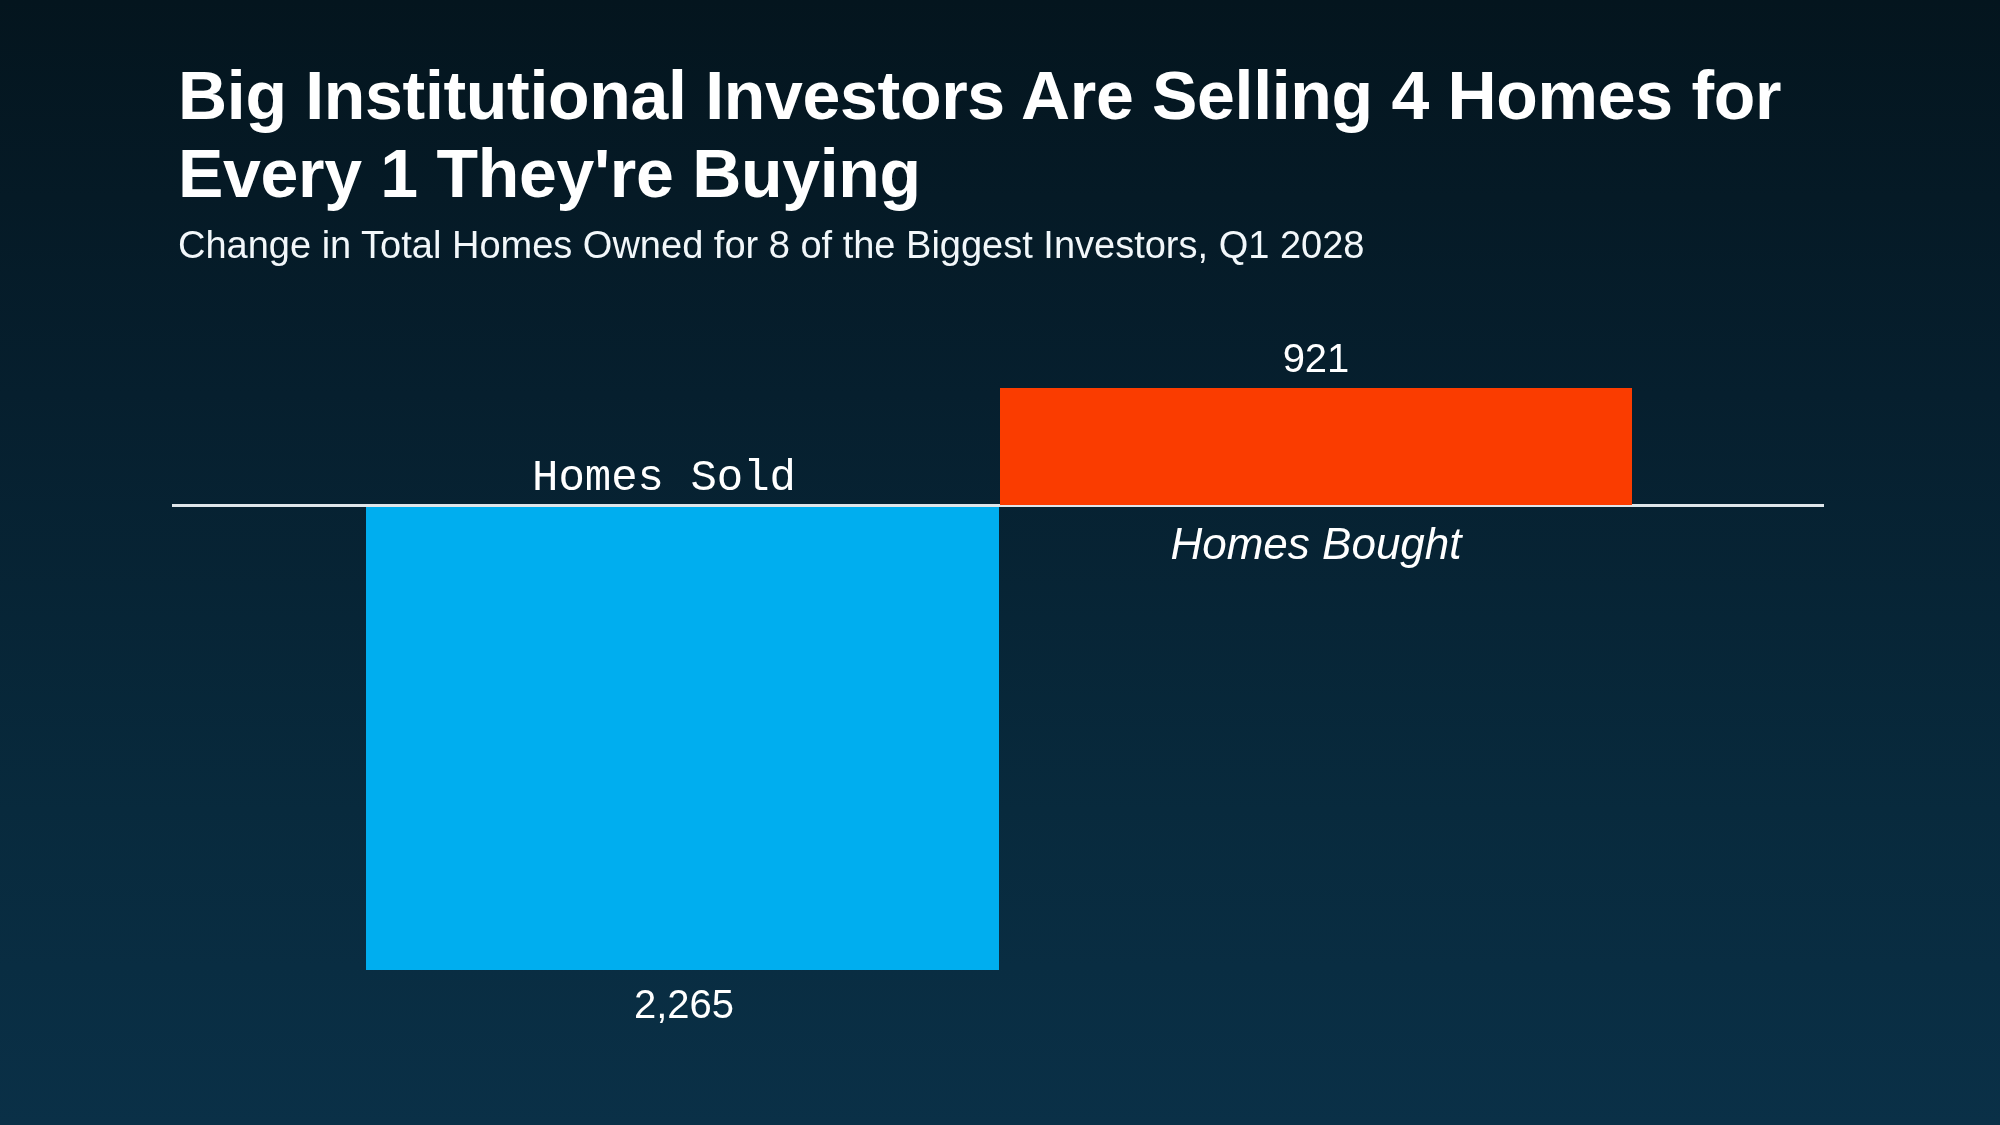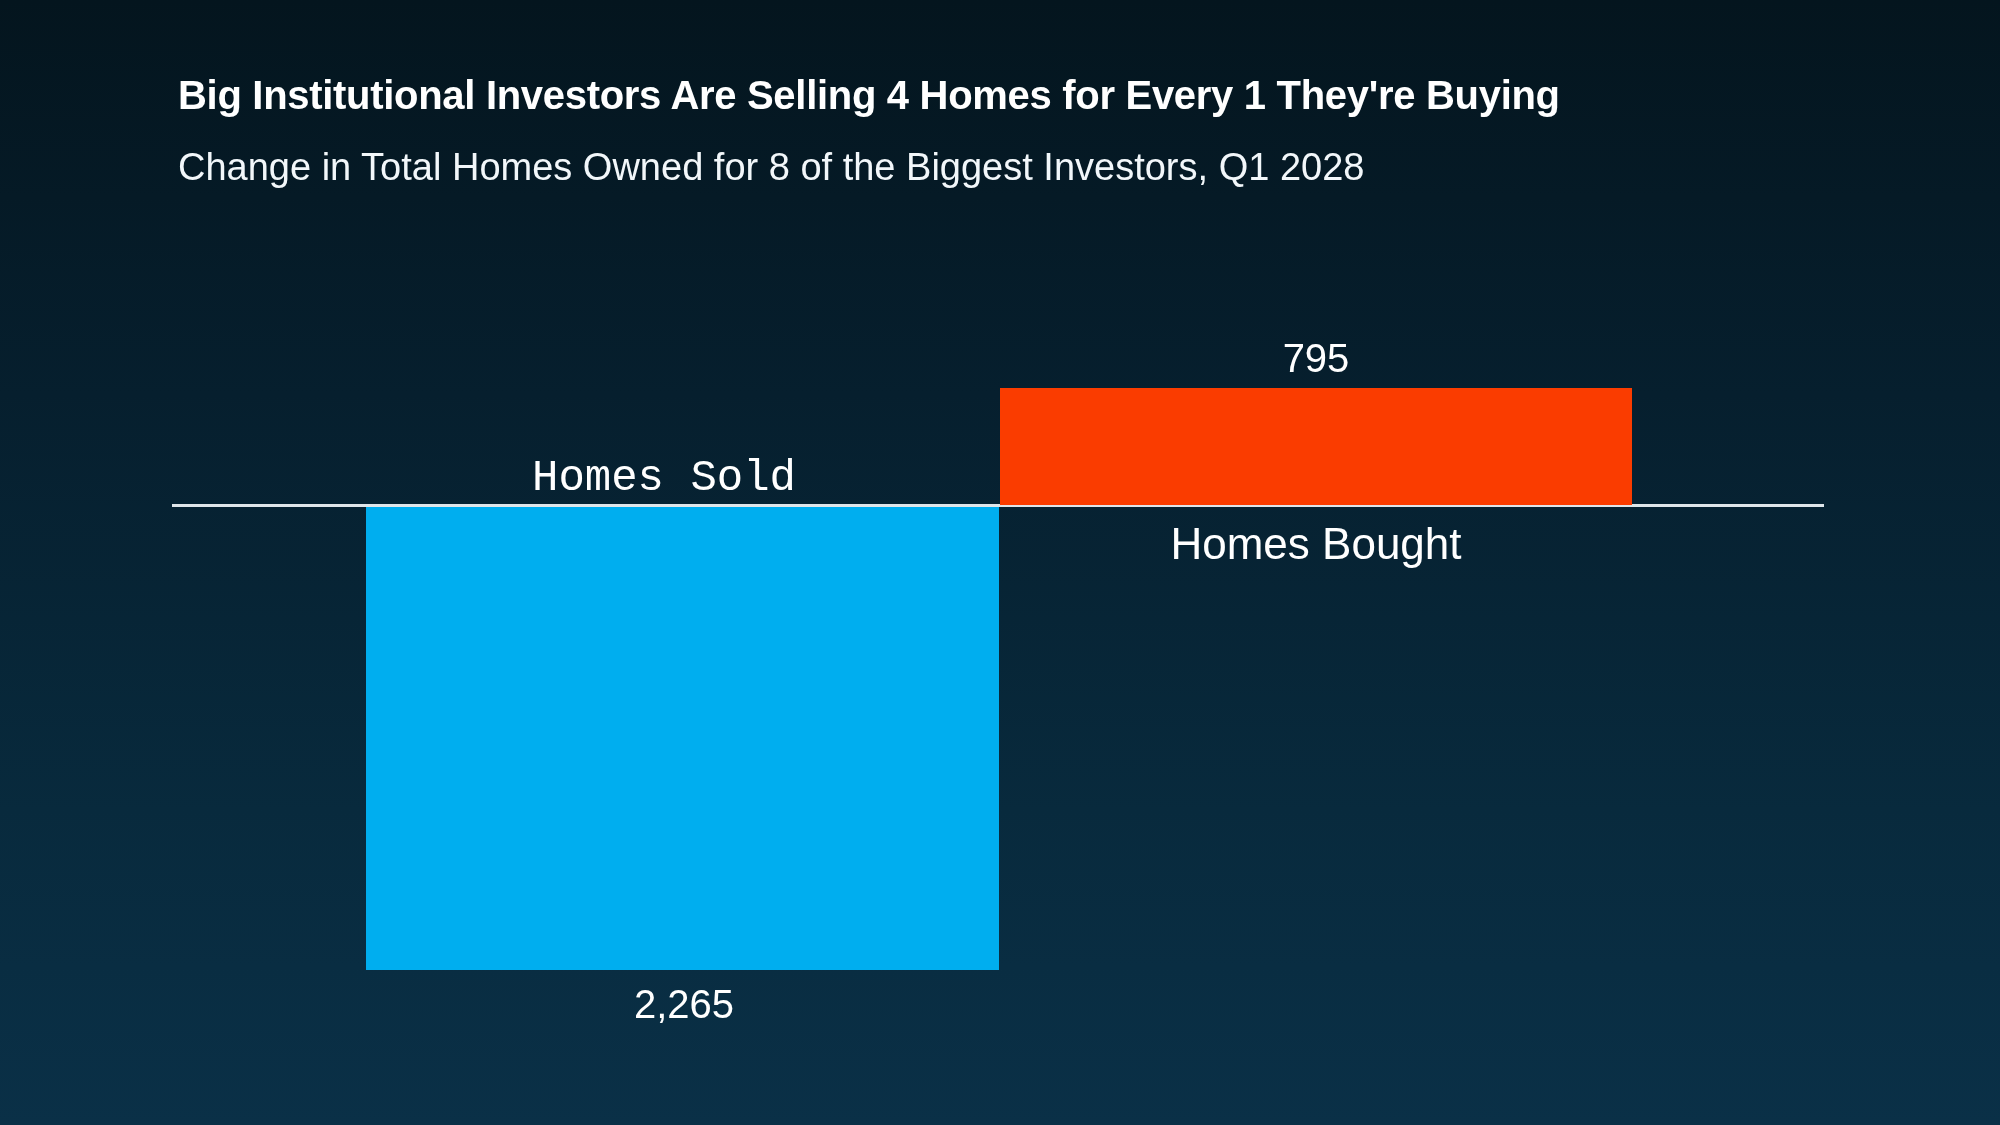--- a/index.html
+++ b/index.html
@@ -15,21 +15,21 @@
     width:2000px;
     height:1125px;
     background:linear-gradient(180deg, #04151e 0%, #061f2e 35%, #082a3d 72%, #0a3047 100%);
     overflow:hidden;
   }
 
   
   #header { position:absolute; left:178px; top:56px; width:1700px; }
 
   #chart-title {
-    font-size:40px;
+    font-size:68px;
     line-height:78px;
     font-weight:bold;
     color:#ffffff;
     letter-spacing:-0.3px;
     max-width:1620px;
   }
 
   #chart-subtitle {
     margin-top:10px;
     font-size:38px;
@@ -74,21 +74,21 @@
     color:#ffffff;
     text-align:center;
     white-space:nowrap;
     transform:translateX(-50%);
   }
 
   .val-label { font-size:40px; line-height:48px; }
   .cat-label { font-size:44px; line-height:52px; }
 
   #label-bought-value { left:1316px; top:334px; }
-  #label-bought-name  { left:1316px; top:518px; }
+  #label-bought-name  { left:1316px; top:518px;font-style:italic; }
   #label-sold-name    { left:664px;  top:452px;font-family:Liberation Mono, monospace; }
   #label-sold-value   { left:684px;  top:980px; }
 
   
   #footer {
     position:absolute;
     left:0;
     top:1044px;
     width:2000px;
     height:81px;
@@ -112,21 +112,21 @@
 
   <div id="header">
     <div id="chart-title">Big Institutional Investors Are Selling 4 Homes for Every 1 They're Buying</div>
     <div id="chart-subtitle">Change in Total Homes Owned for 8 of the Biggest Investors, Q1 2028</div>
   </div>
 
   <div id="plot">
 
     <div id="axis-line"></div>
 
-    <div class="val-label" id="label-bought-value">795</div>
+    <div class="val-label" id="label-bought-value">921</div>
 
     <div class="bar" id="bar-homes-bought"></div>
 
     <div class="cat-label" id="label-bought-name">Homes Bought</div>
 
     <div class="cat-label" id="label-sold-name">Homes Sold</div>
 
     <div class="bar" id="bar-homes-sold"></div>
 
     <div class="val-label" id="label-sold-value">2,265</div>

